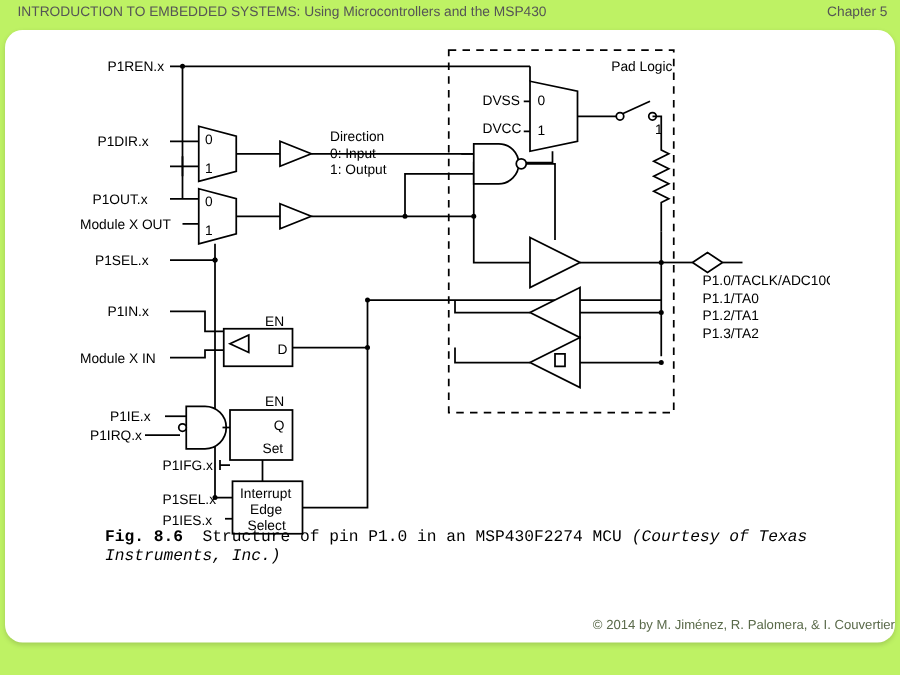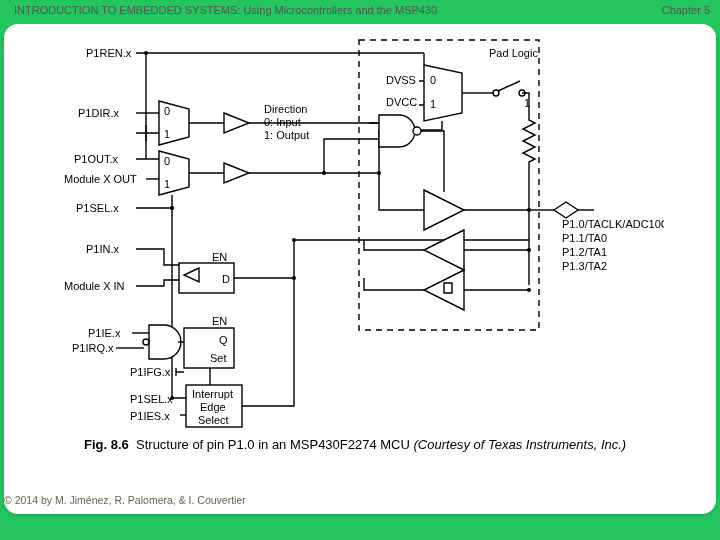--- a/index.html
+++ b/index.html
@@ -1,24 +1,24 @@
 <!DOCTYPE html>
 <html><head>
 <meta charset="utf-8">
 <style>
   body{margin:0;background:#e1dcd0;font-family:Verdana,Arial,sans-serif;font-size:10px;color:#333}
-  .page{position:relative;width:720px;height:540px;margin:0 auto;background:#22c55e}
+  .page{position:relative;width:720px;height:540px;margin:0 auto;background:#bef264}
   .hdr{display:flex;justify-content:space-between;padding:4px 10px 12px 14px;font-size:11px}
   .hdr span{color:#555}
   .card{position:absolute;top:24px;left:4px;width:712px;height:490px;background:#fff;border-radius:14px;box-shadow:0 2px 4px rgba(0,0,0,.15)}
   .diagram{position:absolute;top:6px;left:60px;width:600px;height:430px}
-  .caption{position:absolute;bottom:62px;left:80px;width:600px;font-family:Liberation Sans, sans-serif;font-size:13px;color:#000}
+  .caption{position:absolute;bottom:62px;left:80px;width:600px;font-family:Liberation Mono, monospace;font-size:13px;color:#000}
   .caption .fig{font-weight:bold}
   .caption .court{font-style:italic}
-  .cpy{position:absolute;bottom:8px;left:0;width:100%;text-align:left;font-size:10.5px;color:#5a6a4a}
+  .cpy{position:absolute;bottom:8px;left:0;width:100%;text-align:right;font-size:10.5px;color:#5a6a4a}
   svg text{font-family:Arial,Helvetica,sans-serif;font-size:12px;fill:#000}
   svg .s{font-size:11px}
   svg .w{stroke:#000;stroke-width:1.4;fill:none}
   svg .f{fill:#fff;stroke:#000;stroke-width:1.4}
   svg .k{fill:#000}
 </style>
 </head>
 <body>
 
 <div class="page">

